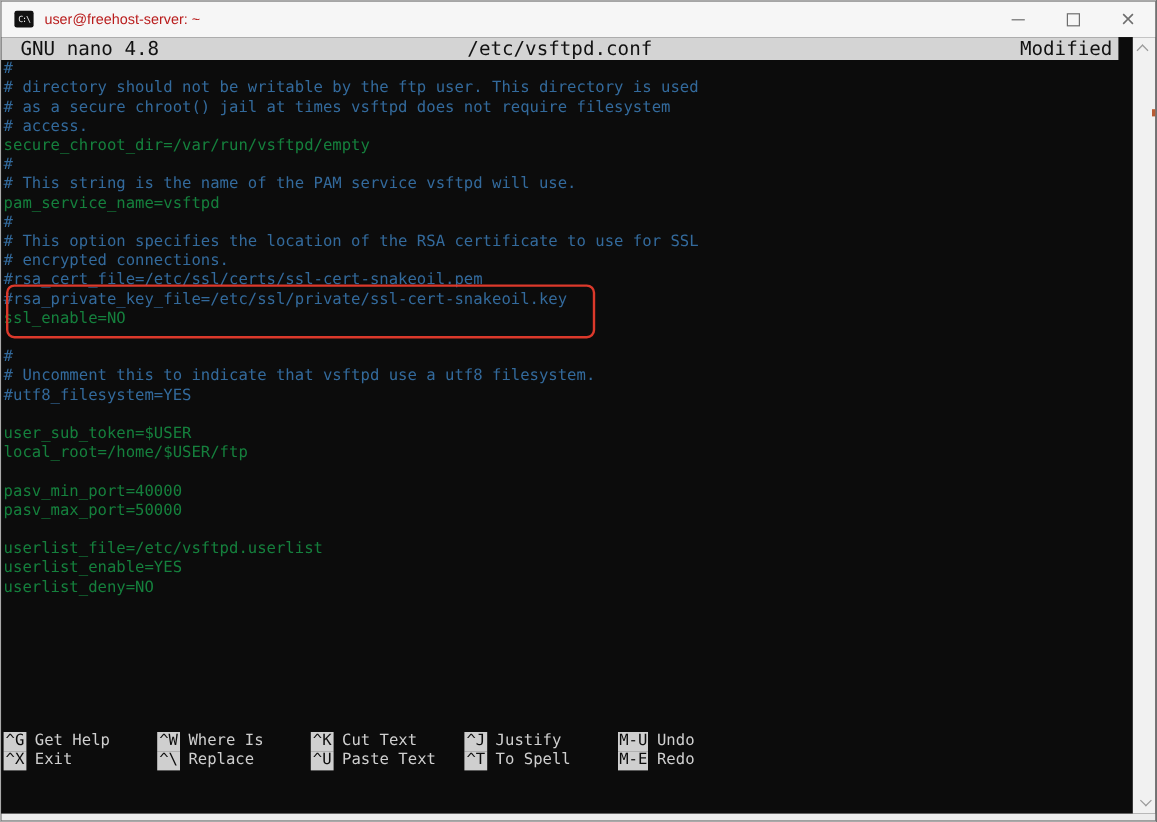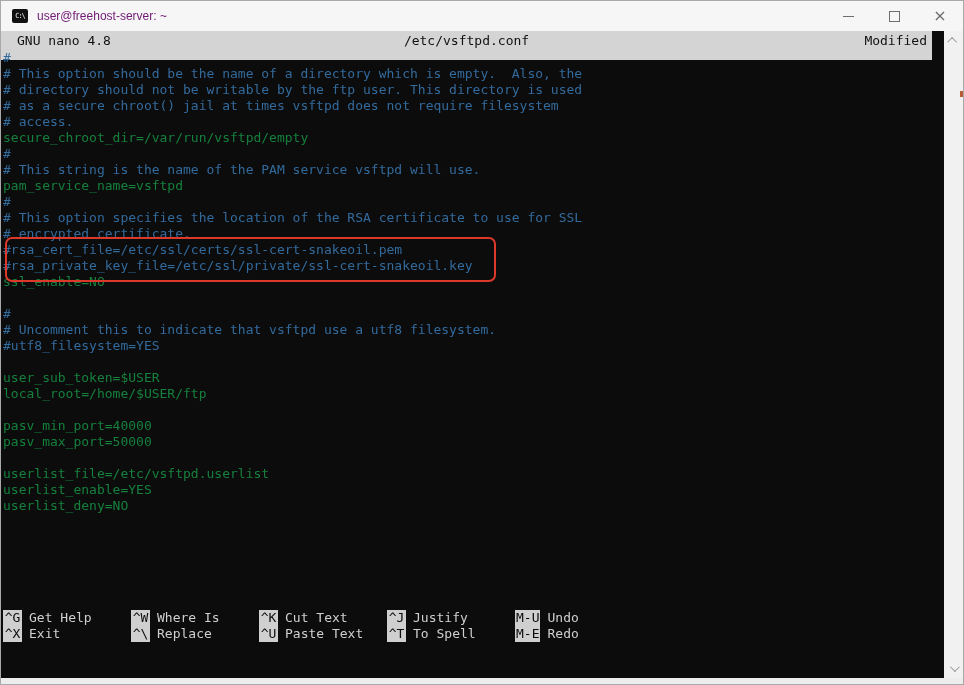--- a/index.html
+++ b/index.html
@@ -12,32 +12,32 @@
   .titlebar{
     position:absolute; top:0; left:0; right:0; height:30px;
     background:#f6f6f6; display:flex; align-items:center;
     font-family:"Liberation Sans", sans-serif;
   }
   .app-icon{
     width:16px; height:14px; background:#111; border-radius:2px;
     margin-left:11px; color:#eee; font-family:"DejaVu Sans Mono",monospace;
     font-size:7px; line-height:14px; text-align:center; letter-spacing:-1px;
   }
-  .title-text{ margin-left:9px; font-size:12px; color:#701a75; }
+  .title-text{ margin-left:9px; font-size:12px; color:#b91c1c; }
   .win-controls{ margin-left:auto; display:flex; height:100%; }
   .win-btn{ width:46px; height:100%; display:flex; align-items:center; justify-content:center; }
   .glyph-min{ width:11px; height:1px; background:#6e6e6e; }
   .glyph-max{ width:9px; height:9px; border:1px solid #6e6e6e; background:transparent; }
   .glyph-close{ font-size:16px; color:#6e6e6e; line-height:1; font-family:"DejaVu Sans", sans-serif; }
   
   .body{ position:absolute; top:30px; left:0; right:0; bottom:6px; background:#0c0c0c; }
   
   .nano-header{
-    position:absolute; top:0; left:0; width:931px; height:29px;
-    background:#d4d4d4; color:#111; font-size:13px; line-height:19px;
+    position:absolute; top:0; left:0; width:931px; height:19px;
+    background:#d4d4d4; color:#111; font-size:16px; line-height:19px;
   }
   .nano-app{ position:absolute; left:16px; }
   .nano-file{ position:absolute; left:50%; transform:translateX(-50%); }
   .nano-status{ position:absolute; right:5px; }
   
   .editor{ position:absolute; top:19px; left:2px; right:20px; font-size:13px; }
   .line{ height:16px; white-space:pre; }
   .line.comment{ color:#336a9c; }
   .line.config{ color:#15803d; }
   
@@ -92,31 +92,30 @@
   <div class="body">
 
     <div class="nano-header">
       <span class="nano-app">GNU nano 4.8</span>
       <span class="nano-file">/etc/vsftpd.conf</span>
       <span class="nano-status">Modified</span>
     </div>
 
     <div class="editor">
         <div class="line comment">#</div>
-        <div class="line comment"># This option should be the name of a directory which is empty.  Also, the</div>
         <div class="line comment"># directory should not be writable by the ftp user. This directory is used</div>
         <div class="line comment"># as a secure chroot() jail at times vsftpd does not require filesystem</div>
         <div class="line comment"># access.</div>
         <div class="line config">secure_chroot_dir=/var/run/vsftpd/empty</div>
         <div class="line comment">#</div>
         <div class="line comment"># This string is the name of the PAM service vsftpd will use.</div>
         <div class="line config">pam_service_name=vsftpd</div>
         <div class="line comment">#</div>
         <div class="line comment"># This option specifies the location of the RSA certificate to use for SSL</div>
-        <div class="line comment"># encrypted certificate.</div>
+        <div class="line comment"># encrypted connections.</div>
         <div class="line comment">#rsa_cert_file=/etc/ssl/certs/ssl-cert-snakeoil.pem</div>
         <div class="line comment">#rsa_private_key_file=/etc/ssl/private/ssl-cert-snakeoil.key</div>
         <div class="line config">ssl_enable=NO</div>
         <div class="line blank"> </div>
         <div class="line comment">#</div>
         <div class="line comment"># Uncomment this to indicate that vsftpd use a utf8 filesystem.</div>
         <div class="line comment">#utf8_filesystem=YES</div>
         <div class="line blank"> </div>
         <div class="line config">user_sub_token=$USER</div>
         <div class="line config">local_root=/home/$USER/ftp</div>

